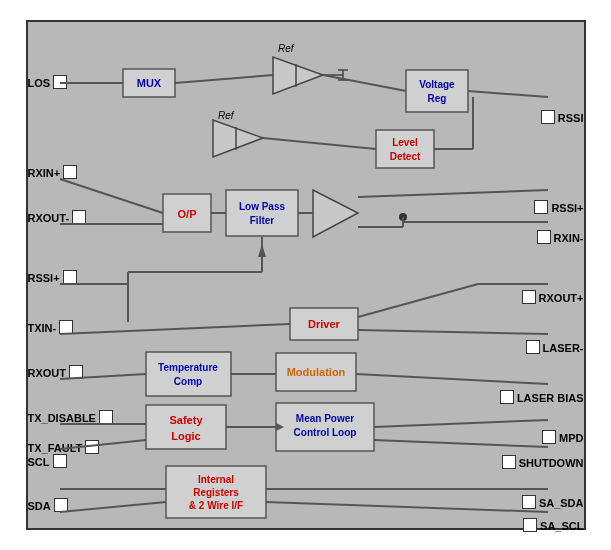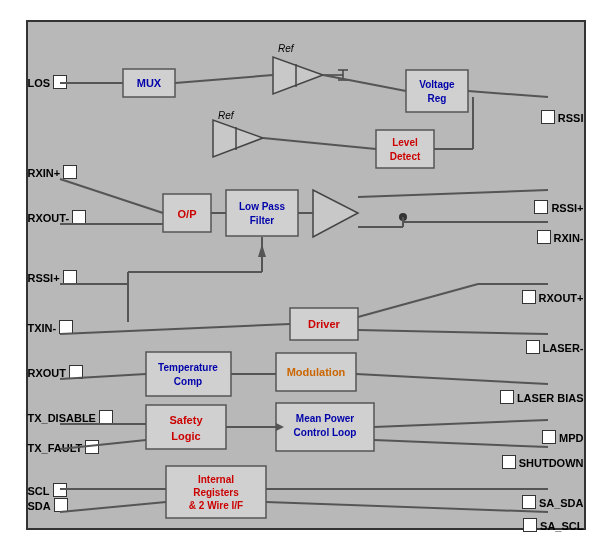--- a/index.html
+++ b/index.html
@@ -76,21 +76,21 @@
     <div class="pin-box"></div>
   </div>
   <div class="pin pin-left" style="top:388px">
     <span>TX_DISABLE</span>
     <div class="pin-box"></div>
   </div>
   <div class="pin pin-left" style="top:418px">
     <span>TX_FAULT</span>
     <div class="pin-box"></div>
   </div>
-  <div class="pin pin-left" style="top:461px">
+  <div class="pin pin-left" style="top:432px">
     <span>SCL</span>
     <div class="pin-box"></div>
   </div>
   <div class="pin pin-left" style="top:476px">
     <span>SDA</span>
     <div class="pin-box"></div>
   </div>
 
   <div class="pin pin-right" style="top:68px; right:0">
     <span>RSSI</span>

